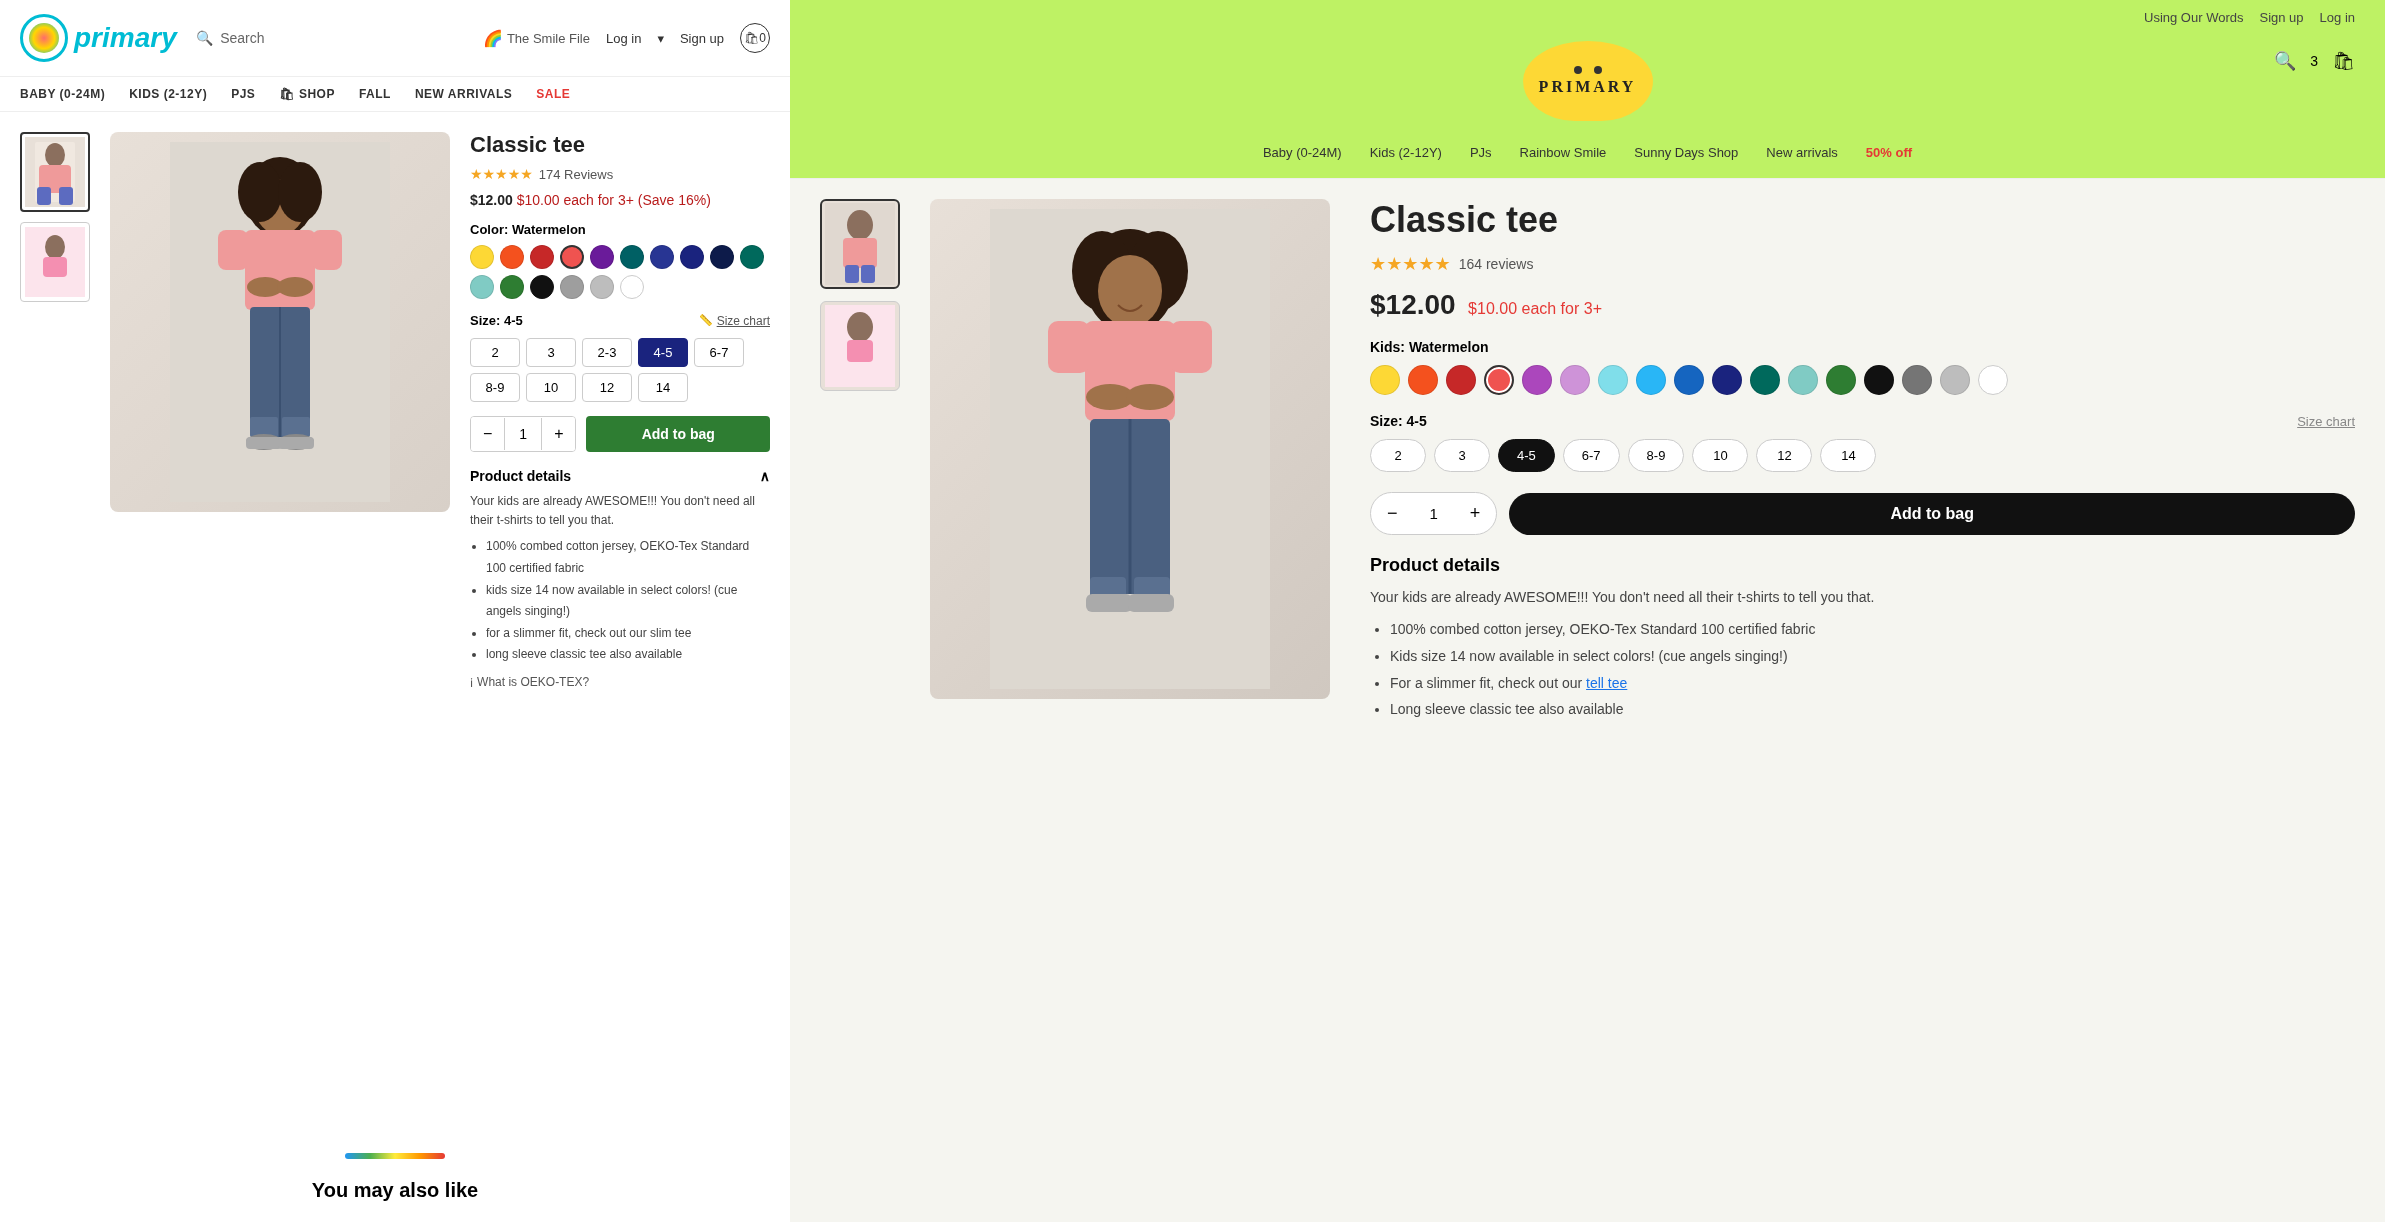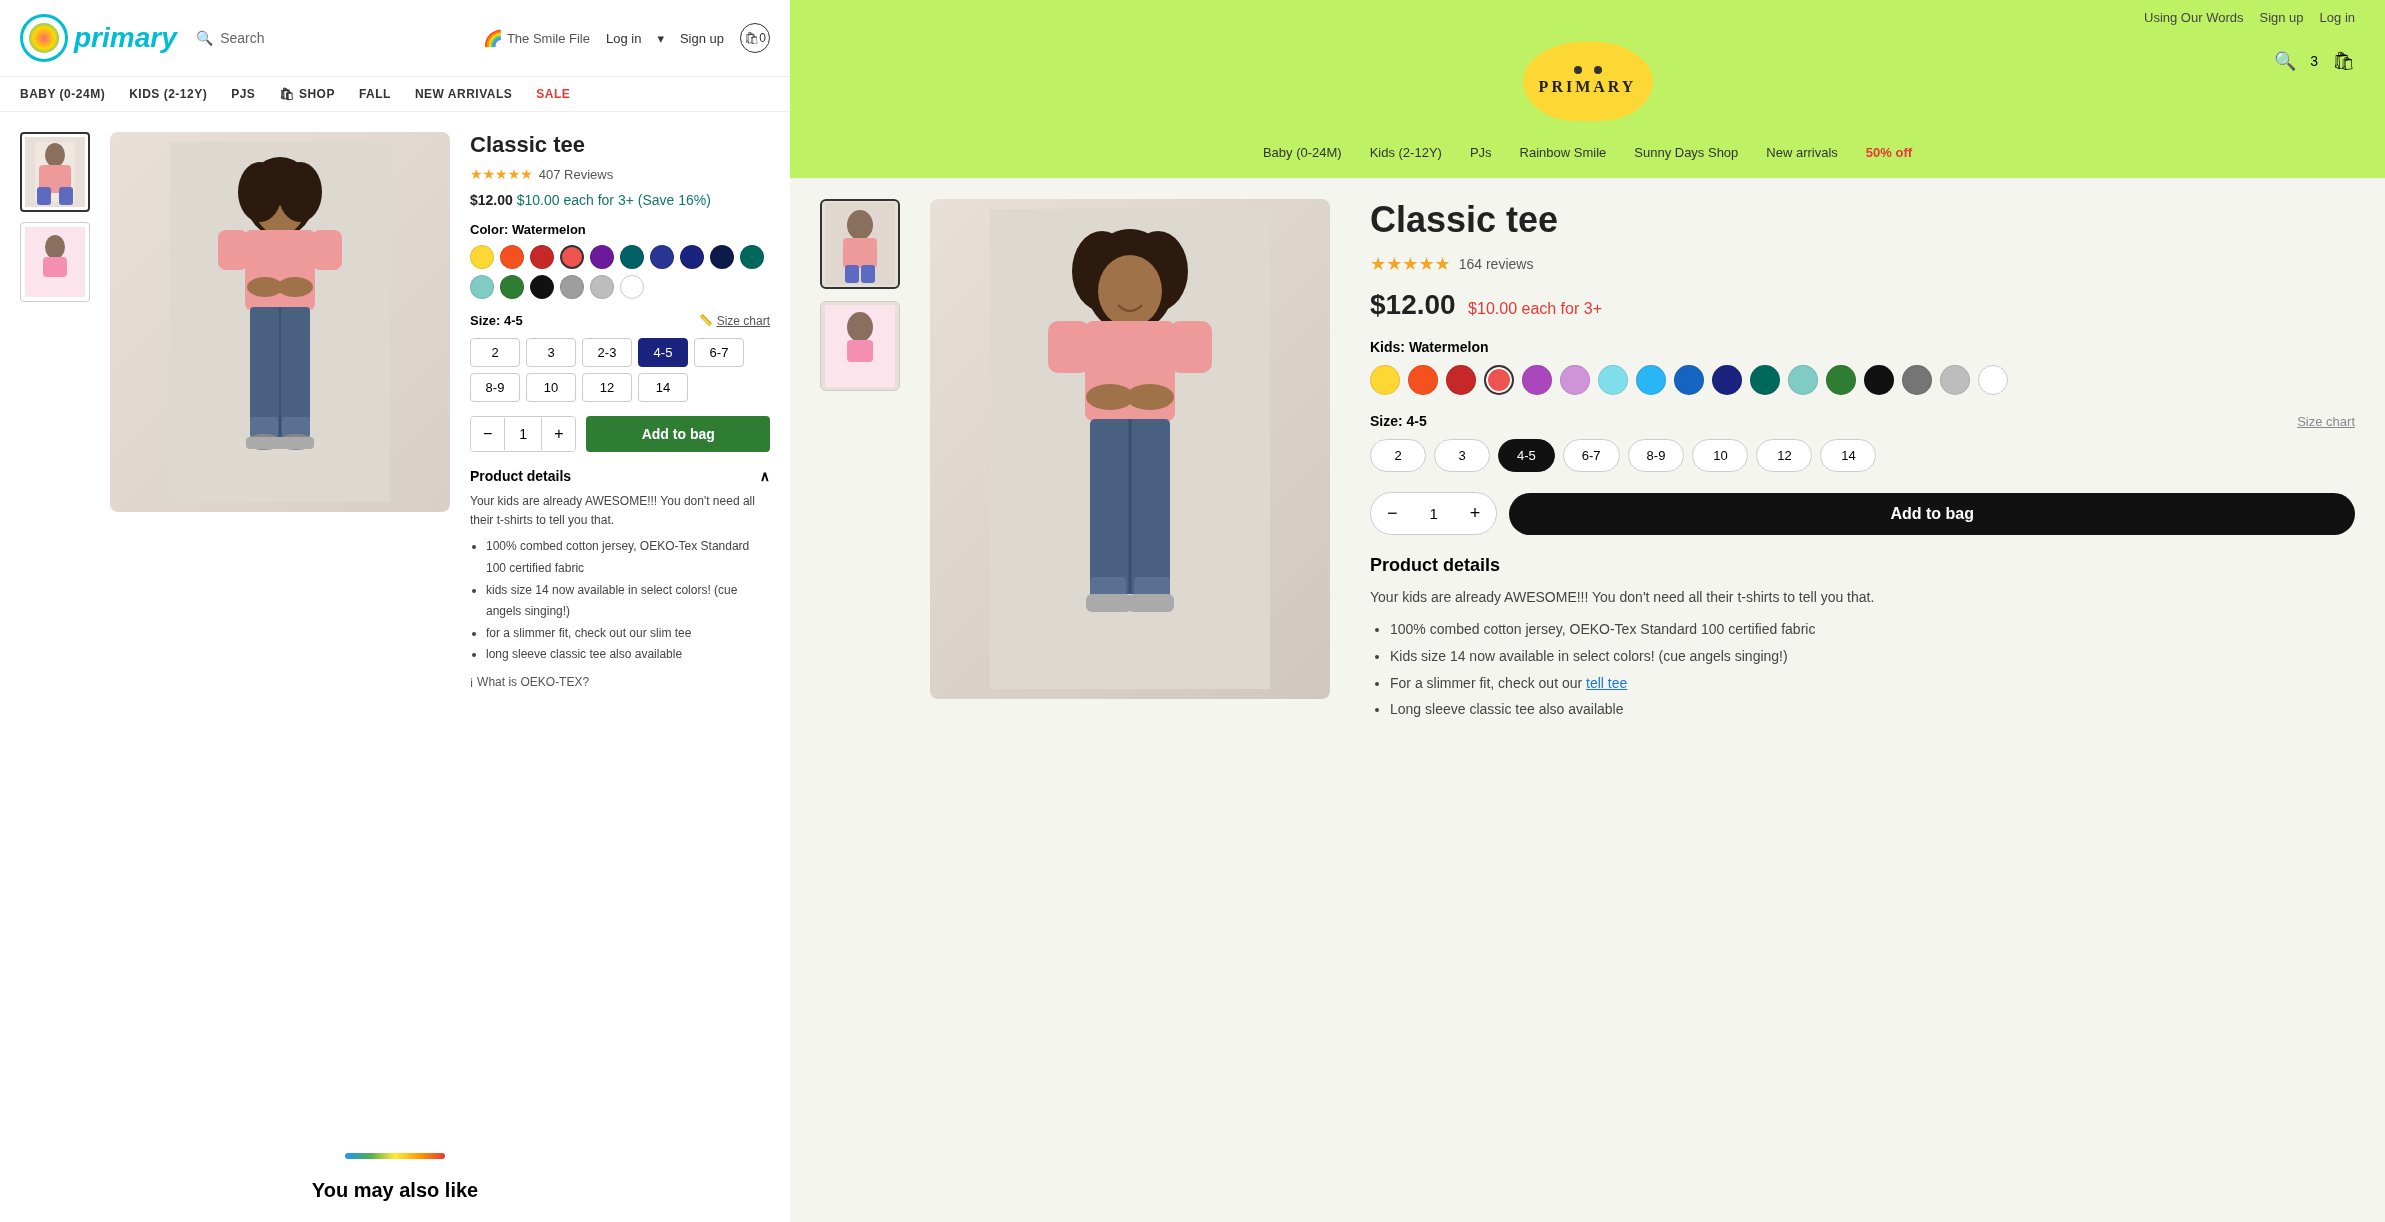--- a/index.html
+++ b/index.html
@@ -132,21 +132,21 @@
       color: #222;
       margin-bottom: 8px;
     }
     .stars-row {
       display: flex; align-items: center; gap: 6px; margin-bottom: 10px;
     }
     .stars { color: #f5a623; font-size: 14px; }
     .reviews-count { font-size: 13px; color: #555; }
     .price-row { margin-bottom: 14px; font-size: 14px; }
     .price-original { font-weight: 700; color: #222; }
-    .price-bulk { color: #0f766e; }
+    .price-bulk { color: #b91c1c; }
     .color-label { font-size: 13px; font-weight: 600; margin-bottom: 8px; }
     .color-swatches {
       display: flex; flex-wrap: wrap; gap: 6px; margin-bottom: 14px;
     }
     .swatch {
       width: 24px; height: 24px;
       border-radius: 50%;
       cursor: pointer;
       border: 1px solid rgba(0,0,0,0.1);
     }
@@ -420,21 +420,21 @@
         <ellipse cx="126" cy="300" rx="18" ry="8" fill="#888"></ellipse>
         <rect x="76" y="295" width="36" height="12" rx="4" fill="#aaa"></rect>
         <rect x="108" y="295" width="36" height="12" rx="4" fill="#aaa"></rect>
       </svg>
     </div>
 
     <div class="left-details">
       <div class="product-title-left">Classic tee</div>
       <div class="stars-row">
         <span class="stars">★★★★★</span>
-        <span class="reviews-count">407 Reviews</span>
+        <span class="reviews-count">174 Reviews</span>
       </div>
       <div class="price-row">
         <span class="price-original">$12.00</span>
         <span class="price-bulk">$10.00 each for 3+ (Save 16%)</span>
       </div>
       <div class="color-label">Color: Watermelon</div>
       <div class="color-swatches">
         <div class="swatch" style="background:#fdd835;"></div>
         <div class="swatch" style="background:#f4511e;"></div>
         <div class="swatch" style="background:#c62828;"></div>

